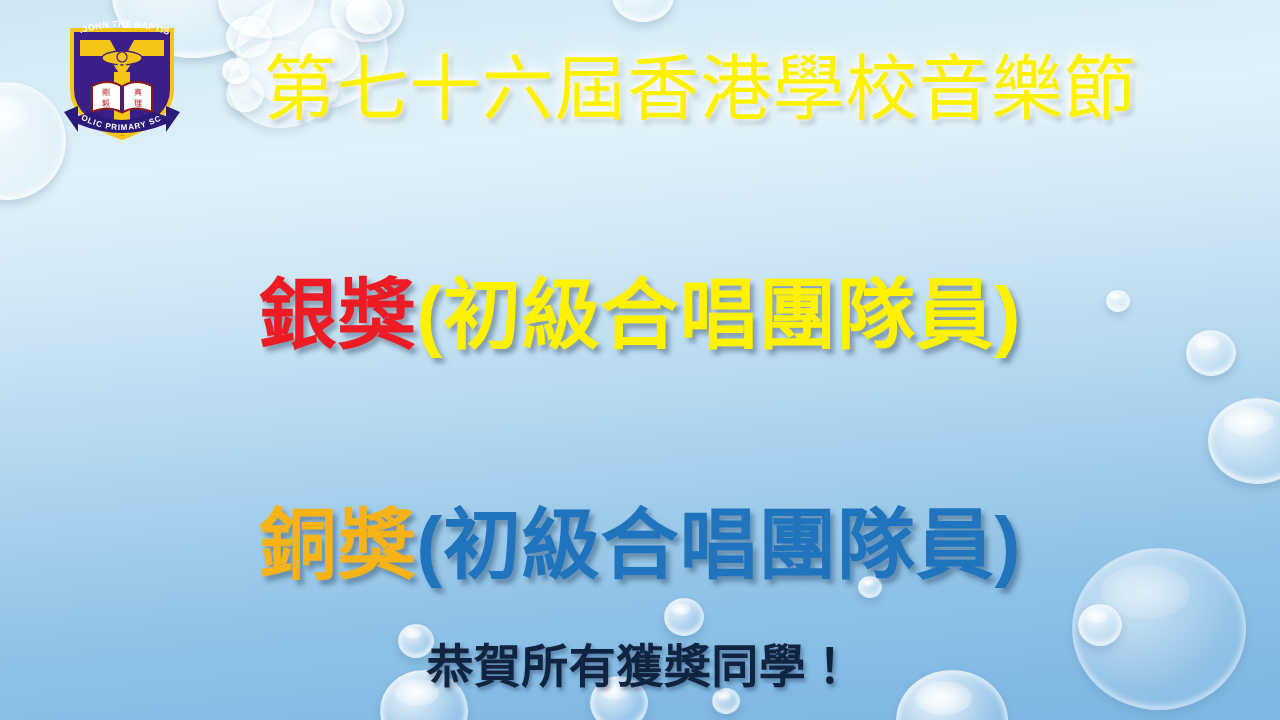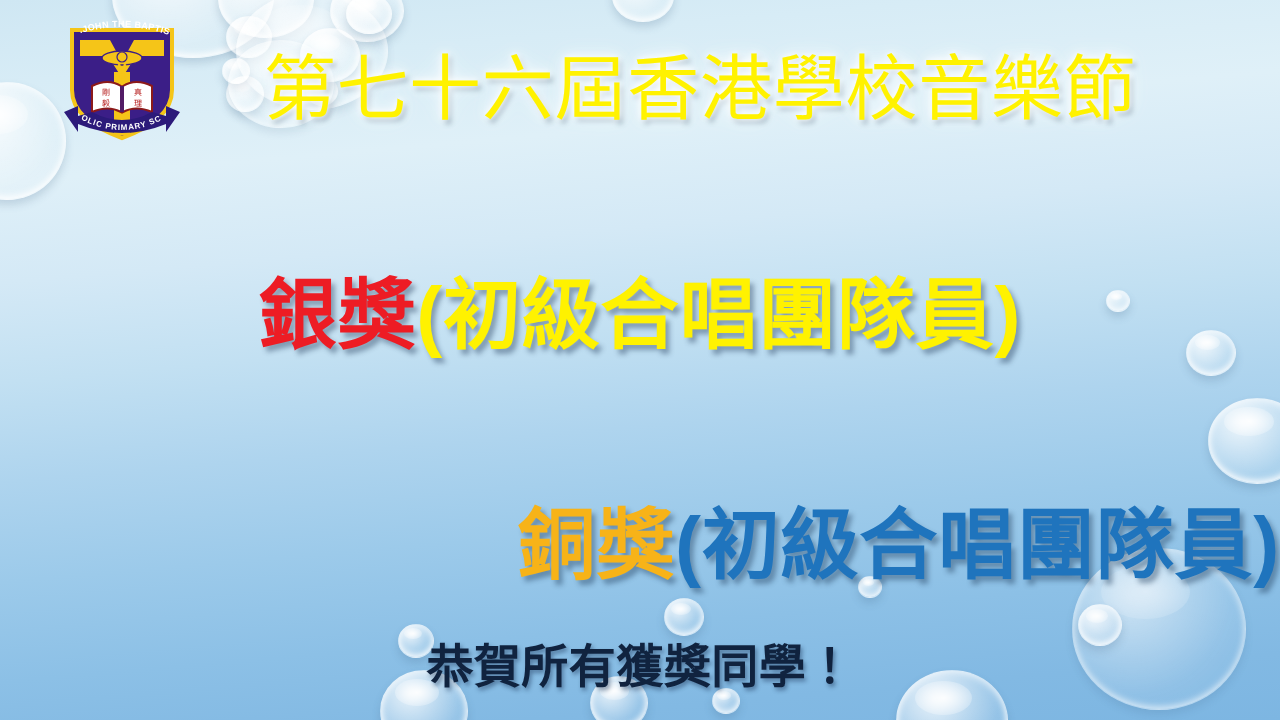--- a/index.html
+++ b/index.html
@@ -122,21 +122,20 @@
     font-weight: bold;
     color: #1FA548;
     text-shadow: 3px 4px 4px rgba(30,60,90,0.40);
   }
 
   #award-2 {
     top: 482px;
     font-size: 78px;
     font-weight: bold;
     text-shadow: 4px 5px 5px rgba(30,60,90,0.42);
-    text-align: right;
   }
   #award-2 .grade { color: #F7B318; }
   #award-2 .detail { color: #1F74BD; }
 
   #congrats {
     top: 628px;
     font-size: 47px;
     font-weight: bold;
     color: #10233F;
     text-shadow: 2px 3px 4px rgba(20,45,80,0.45);

